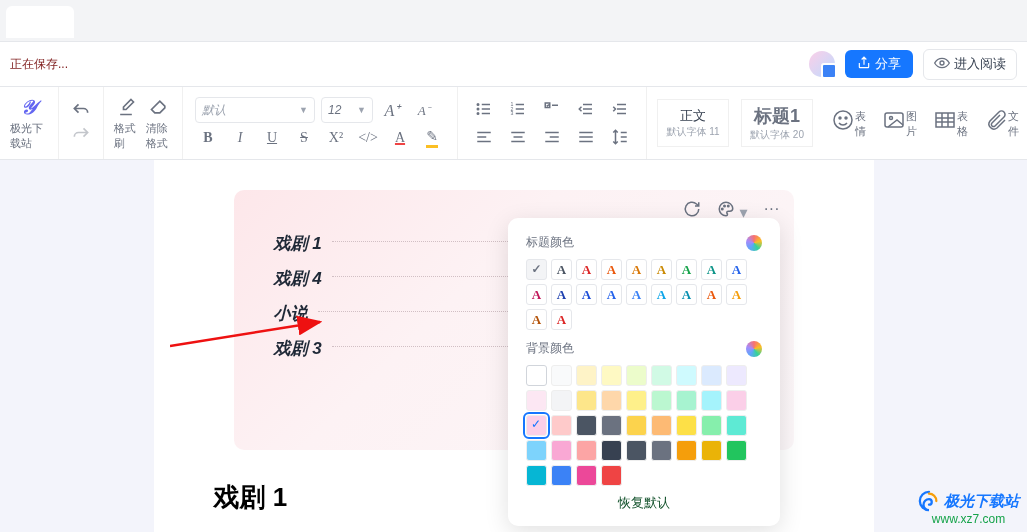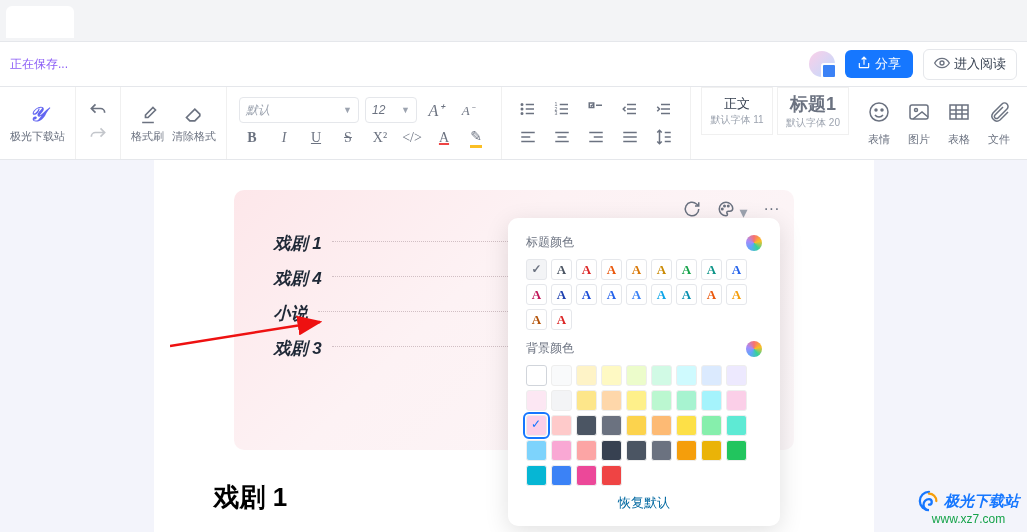--- a/index.html
+++ b/index.html
@@ -2,21 +2,21 @@
 <html><head>
 <meta charset="utf-8">
 <style>
 * { box-sizing: border-box; margin: 0; padding: 0; }
 body { font-family: "Microsoft YaHei", sans-serif; background: #fff; width: 1027px; height: 532px; overflow: hidden; position: relative; }
 
 .tabbar { height: 42px; background: #f3f4f6; border-bottom: 1px solid #e5e7eb; display: flex; }
 .tab-empty { width: 68px; height: 32px; margin: 6px 0 0 6px; background: #fff; border-radius: 6px 6px 0 0; }
 
 .topbar { height: 44px; display: flex; align-items: center; padding: 0 10px; }
-.saving { font-size: 12px; color: #8b5cf6; }
+.saving { font-size: 12px; color: #7f1d1d; }
 .topbar-right { margin-left: auto; display: flex; align-items: center; gap: 10px; }
 .avatar { width: 26px; height: 26px; border-radius: 50%; background: linear-gradient(135deg,#fbcfe8,#bfdbfe); position: relative; }
 .avatar::after { content:""; position:absolute; right:-2px; bottom:-2px; width:12px; height:12px; background:#3b82f6; border-radius:3px; border:2px solid #fff; }
 .share-btn { background:#1677ff; color:#fff; border:none; border-radius:6px; padding:5px 12px; font-size:13px; display:flex; align-items:center; gap:4px; cursor:pointer; }
 .read-btn { background:#fff; border:1px solid #e5e7eb; border-radius:6px; padding:5px 10px; font-size:13px; display:flex; align-items:center; gap:4px; cursor:pointer; color:#374151; }
 
 .toolbar { height: 74px; border-top:1px solid #e5e7eb; border-bottom:1px solid #e5e7eb; display:flex; align-items:stretch; }
 .tgroup { display:flex; flex-direction:column; align-items:center; justify-content:center; padding:0 10px; border-right:1px solid #f0f0f0; }
 .tgroup.wide { flex-direction:row; gap:8px; }
 .tlabel { font-size:11px; color:#6b7280; margin-top:2px; }
@@ -25,25 +25,25 @@
 .vstack { display:flex; flex-direction:column; align-items:center; }
 .brush { color:#6b7280; }
 .eraser { color:#6b7280; }
 .font-sel { border:1px solid #e5e7eb; border-radius:4px; height:26px; width:120px; font-size:12px; color:#9ca3af; padding:0 6px; display:flex; align-items:center; justify-content:space-between; }
 .size-sel { border:1px solid #e5e7eb; border-radius:4px; height:26px; width:52px; font-size:12px; color:#6b7280; padding:0 6px; display:flex; align-items:center; justify-content:space-between; }
 .fmt-row { display:flex; gap:6px; margin-top:4px; }
 .fmt-row2 { display:flex; gap:6px; }
 .fmt-btn { width:26px; height:22px; display:flex; align-items:center; justify-content:center; color:#6b7280; cursor:pointer; font-size:14px; font-family: Georgia, serif; }
 .list-btn { width:28px; height:22px; display:flex; align-items:center; justify-content:center; color:#6b7280; cursor:pointer; }
 .list-btn svg { width:18px; height:18px; }
-.style-group { display:flex; align-items:flex-start; gap:4px; padding:0 10px; }
+.style-group { display:flex; align-items:center; gap:12px; padding:0 10px; }
 .style-card { width:72px; height:48px; border:1px solid #f0f0f0; display:flex; flex-direction:column; align-items:center; justify-content:center; cursor:pointer; }
 .style-card .st { font-size:13px; color:#374151; }
 .style-card .sb { font-size:10px; color:#9ca3af; }
-.icon-col { display:flex; flex-direction:column; align-items:center; justify-content:center; padding:0 8px; cursor:pointer; }
+.icon-col { display:flex; flex-direction:row; align-items:center; justify-content:center; padding:0 8px; cursor:pointer; }
 .icon-col .big { font-size:22px; color:#6b7280; }
 
 .canvas-area { background:#f3f4fb; position:absolute; top:160px; left:0; right:0; bottom:0; display:flex; justify-content:center; }
 .page { width:720px; background:#fff; margin-top:0; position:relative; padding:30px 60px; }
 
 .toc-card { position:relative; width:560px; height:260px; margin:0 auto 30px; border-radius:10px; background:linear-gradient(135deg,#fde7ea 0%, #fdf2f4 40%, #fbf6f8 100%); padding:30px 40px; }
 .toc-tools { position:absolute; top:10px; right:14px; display:flex; gap:16px; color:#6b7280; }
 .toc-tools span { cursor:pointer; font-size:16px; }
 .toc-row { display:flex; align-items:center; margin:12px 0; font-weight:600; font-style:italic; font-size:17px; color:#1f2937; }
 .toc-row .dots { flex:1; border-bottom:1px dotted #d1bfc4; margin:0 10px 4px; }
@@ -52,21 +52,21 @@
 .pop-label { font-size:12px; color:#6b7280; margin-bottom:8px; display:flex; justify-content:space-between; align-items:center; }
 .multicolor { width:16px; height:16px; border-radius:50%; background: conic-gradient(#f87171,#fbbf24,#34d399,#60a5fa,#a78bfa,#f87171); cursor:pointer; }
 .a-grid { display:flex; flex-wrap:wrap; gap:4px; margin-bottom:10px; }
 .a-sw { width:21px; height:21px; border:1px solid #e5e7eb; border-radius:3px; display:flex; align-items:center; justify-content:center; font-family: Georgia, serif; font-weight:bold; font-size:13px; cursor:pointer; }
 .a-sw.sel { background:#f3f4f6; color:#9ca3af; position:relative; }
 .a-sw.sel::after { content:"✓"; position:absolute; font-size:12px; color:#6b7280; }
 .bg-grid { display:flex; flex-wrap:wrap; gap:4px; margin-bottom:8px; }
 .bg-sw { width:21px; height:21px; border-radius:3px; cursor:pointer; border:1px solid #eee; }
 .bg-sw.sel { outline:2px solid #1677ff; outline-offset:1px; position:relative; }
 .bg-sw.sel::after { content:"✓"; color:#1677ff; position:absolute; left:4px; top:1px; font-size:12px; }
-.restore { text-align:center; color:#0369a1; font-size:13px; cursor:pointer; margin-top:3px; }
+.restore { text-align:center; color:#14532d; font-size:13px; cursor:pointer; margin-top:3px; }
 
 .h1 { font-size:26px; font-weight:700; margin:10px 0 14px; }
 .body-text { font-size:15px; color:#1f2937; line-height:1.8; }
 
 .arrow { position:absolute; left:170px; top:316px; z-index:5; }
 .arrow svg { width:160px; height:40px; }
 
 .watermark { position:absolute; right:8px; bottom:6px; text-align:center; font-size:12px; z-index:60; }
 .watermark .logo { display:flex; align-items:center; gap:4px; justify-content:flex-end; }
 .watermark .jg { font-weight:700; color:#1677ff; font-size:15px; font-style:italic; }

